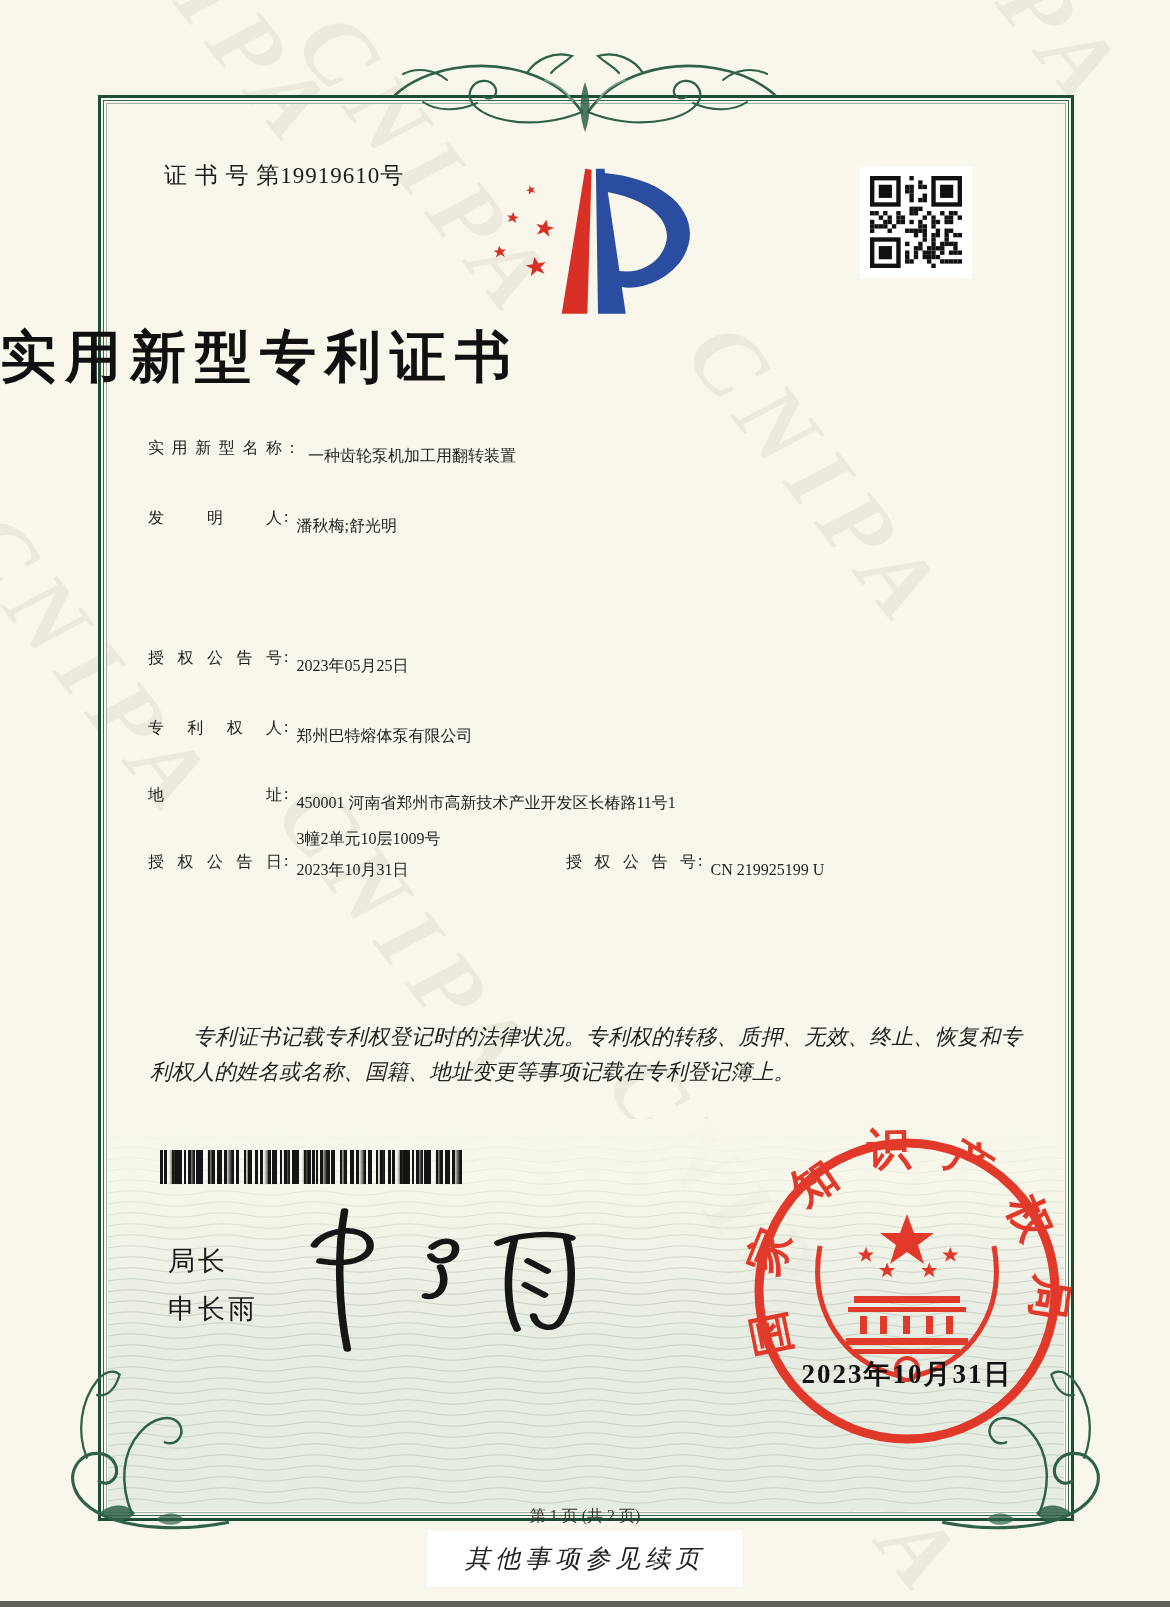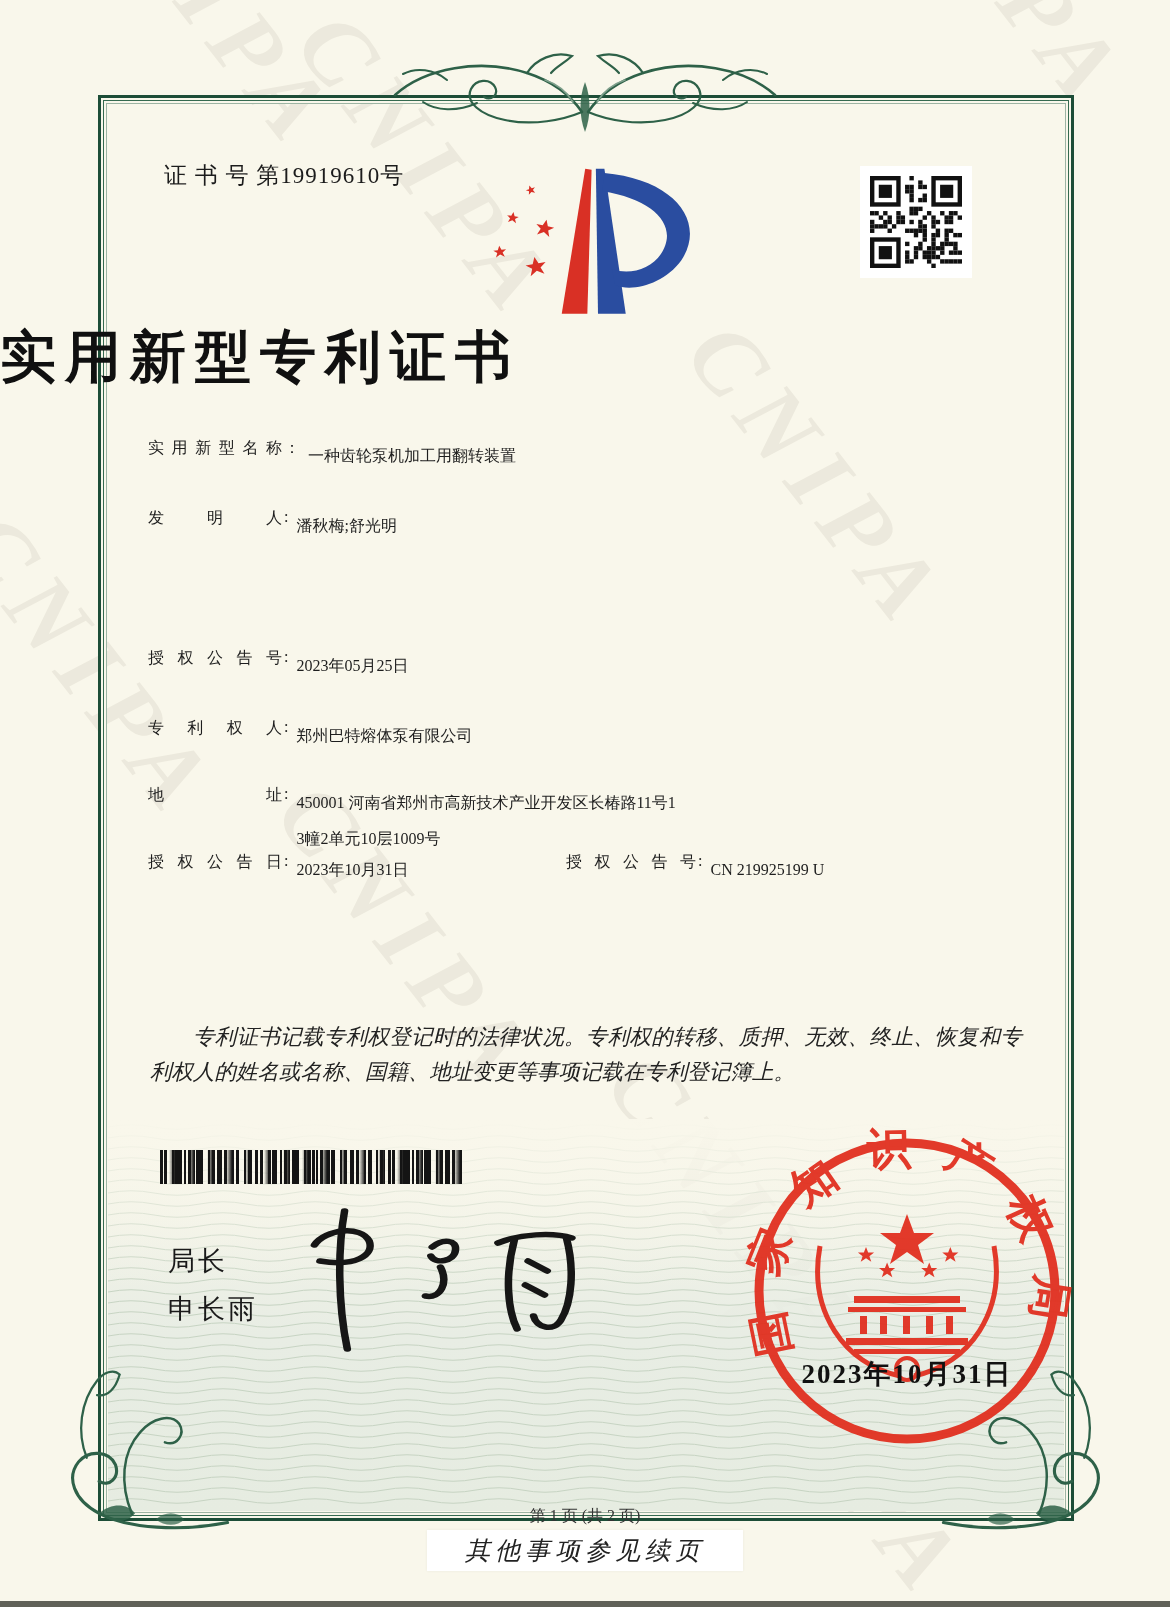--- a/index.html
+++ b/index.html
@@ -50,21 +50,21 @@
 
   .sig{position:absolute;left:298px;top:1205px;}
 
   .seal{position:absolute;left:742px;top:1126px;width:330px;height:330px;}
   .sealdate{position:absolute;left:742px;top:1356px;width:330px;text-align:center;font-size:27px;
             color:#111;letter-spacing:2px;font-weight:bold;}
 
   .footerpage{position:absolute;left:0;top:1478px;width:100%;text-align:center;font-size:16px;color:#333;margin-top:28px;}
 
   .notebox{position:absolute;left:50%;top:1530px;transform:translateX(-50%);background:#ffffff;
-           padding:4px 38px;font-size:25px;font-style:italic;letter-spacing:5px;color:#222;
+           padding:12px 38px;font-size:25px;font-style:italic;letter-spacing:5px;color:#222;
            box-shadow:0 0 3px rgba(0,0,0,0.06);}
 
   .ornament{position:absolute;pointer-events:none;}
 </style>
 </head>
 <body>
 
 <div class="page">
 
   <span class="wm" style="left:250px;top:110px;">CNIPA</span>

